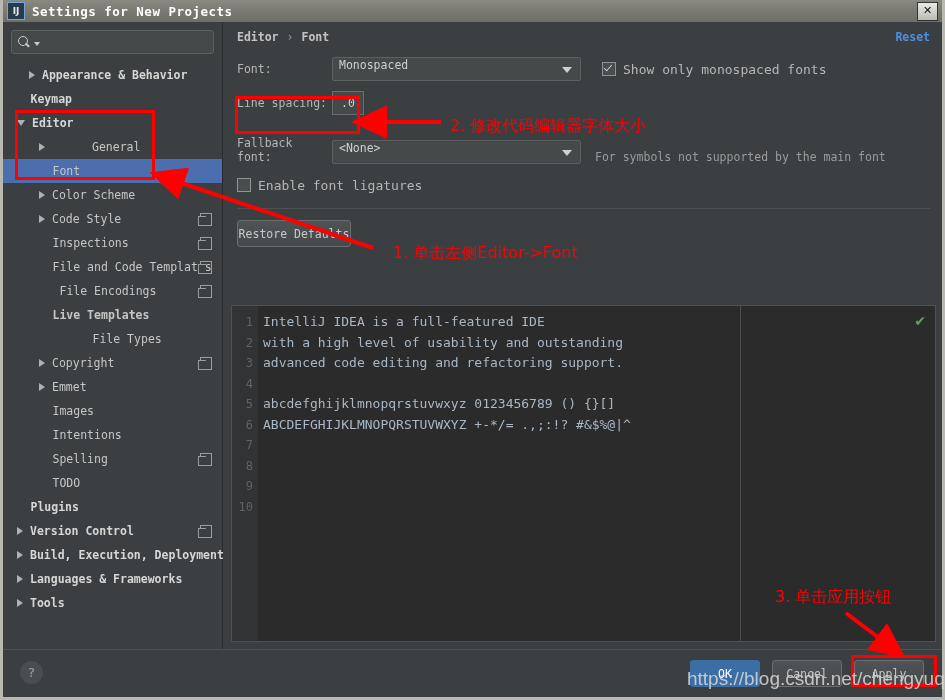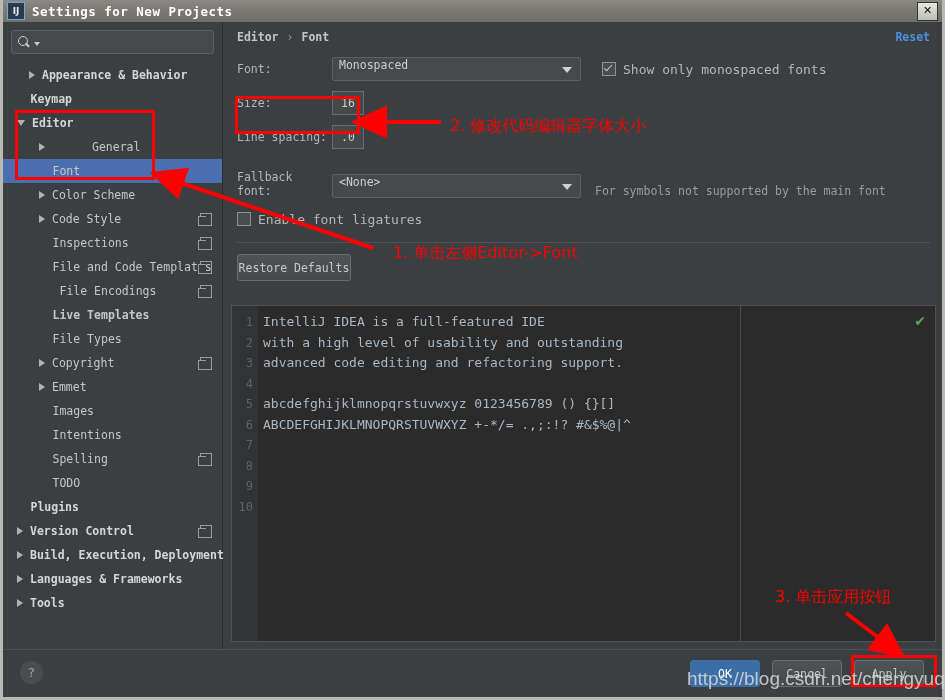--- a/index.html
+++ b/index.html
@@ -174,21 +174,21 @@
           </div>
           <div class="trow" style="padding-left: 36px; gap: 7px;">
             <span class="arrow none"></span>
             <span class="tlabel">File Encodings</span>
             <span class="copyic"></span>
           </div>
           <div class="trow" style="padding-left: 36px; font-weight: bold;">
             <span class="arrow none"></span>
             <span class="tlabel">Live Templates</span>
           </div>
-          <div class="trow" style="padding-left: 36px;">
+          <div class="trow" style="padding-left: 36px; gap: 40px;">
             <span class="arrow none"></span>
             <span class="tlabel">File Types</span>
           </div>
           <div class="trow" style="padding-left: 36px;">
             <span class="arrow closed"></span>
             <span class="tlabel">Copyright</span>
             <span class="copyic"></span>
           </div>
           <div class="trow" style="padding-left: 36px;">
             <span class="arrow closed"></span>
@@ -251,24 +251,20 @@
           <div class="combo">
             <span class="val">Monospaced</span>
             <span class="cv"></span>
           </div>
           <span style="margin-left:21px;display:flex;align-items:center;">
             <span class="chk on"></span>
             <span class="chklabel">Show only monospaced fonts</span>
           </span>
         </div>
 
-        <div class="frow">
-          <span class="flabel">Size:</span>
-          <div class="spin">16</div>
-        </div>
 
         <div class="frow">
           <span class="flabel">Line spacing:</span>
           <div class="spin">.0</div>
         </div>
 
         <div class="frow" style="height:44px;align-items:flex-end;padding-bottom:6px;">
           <span class="flabel">Fallback font:</span>
           <div class="combo">
             <span class="val">&lt;None&gt;</span>

